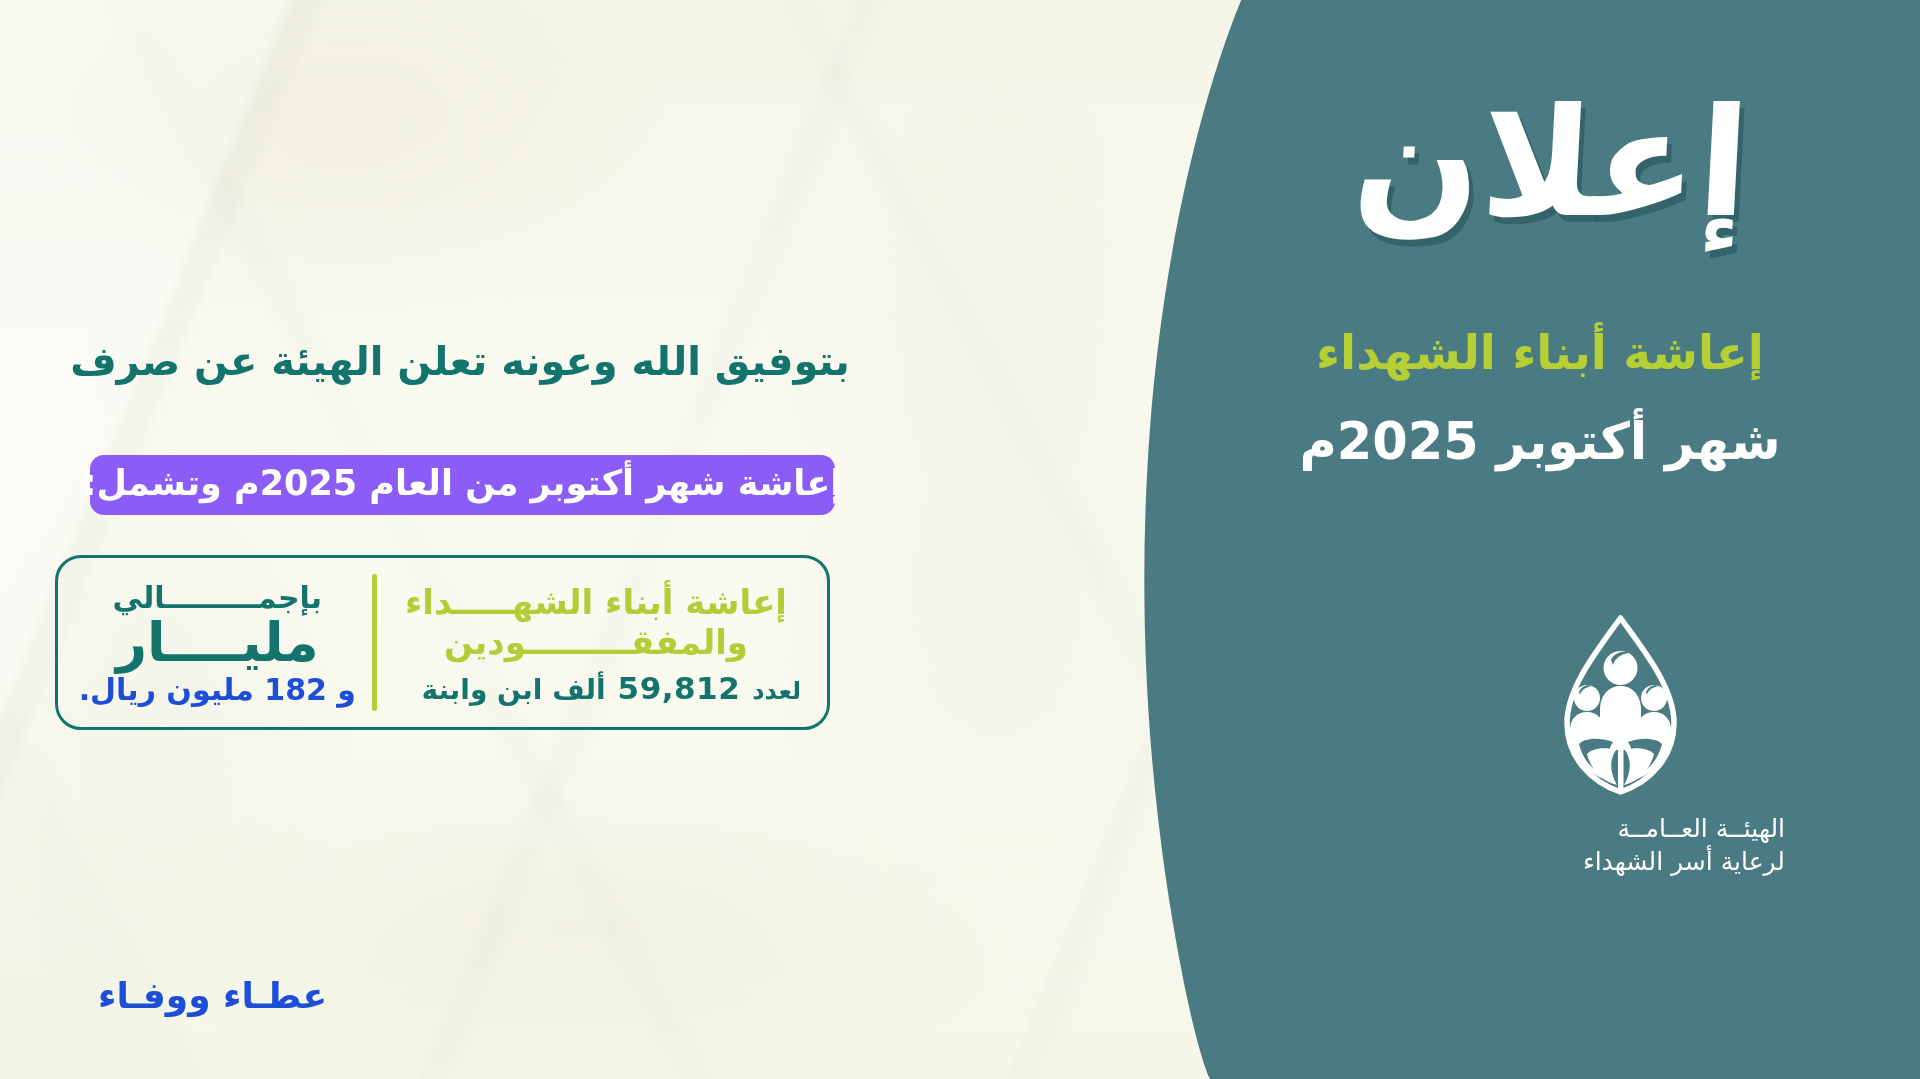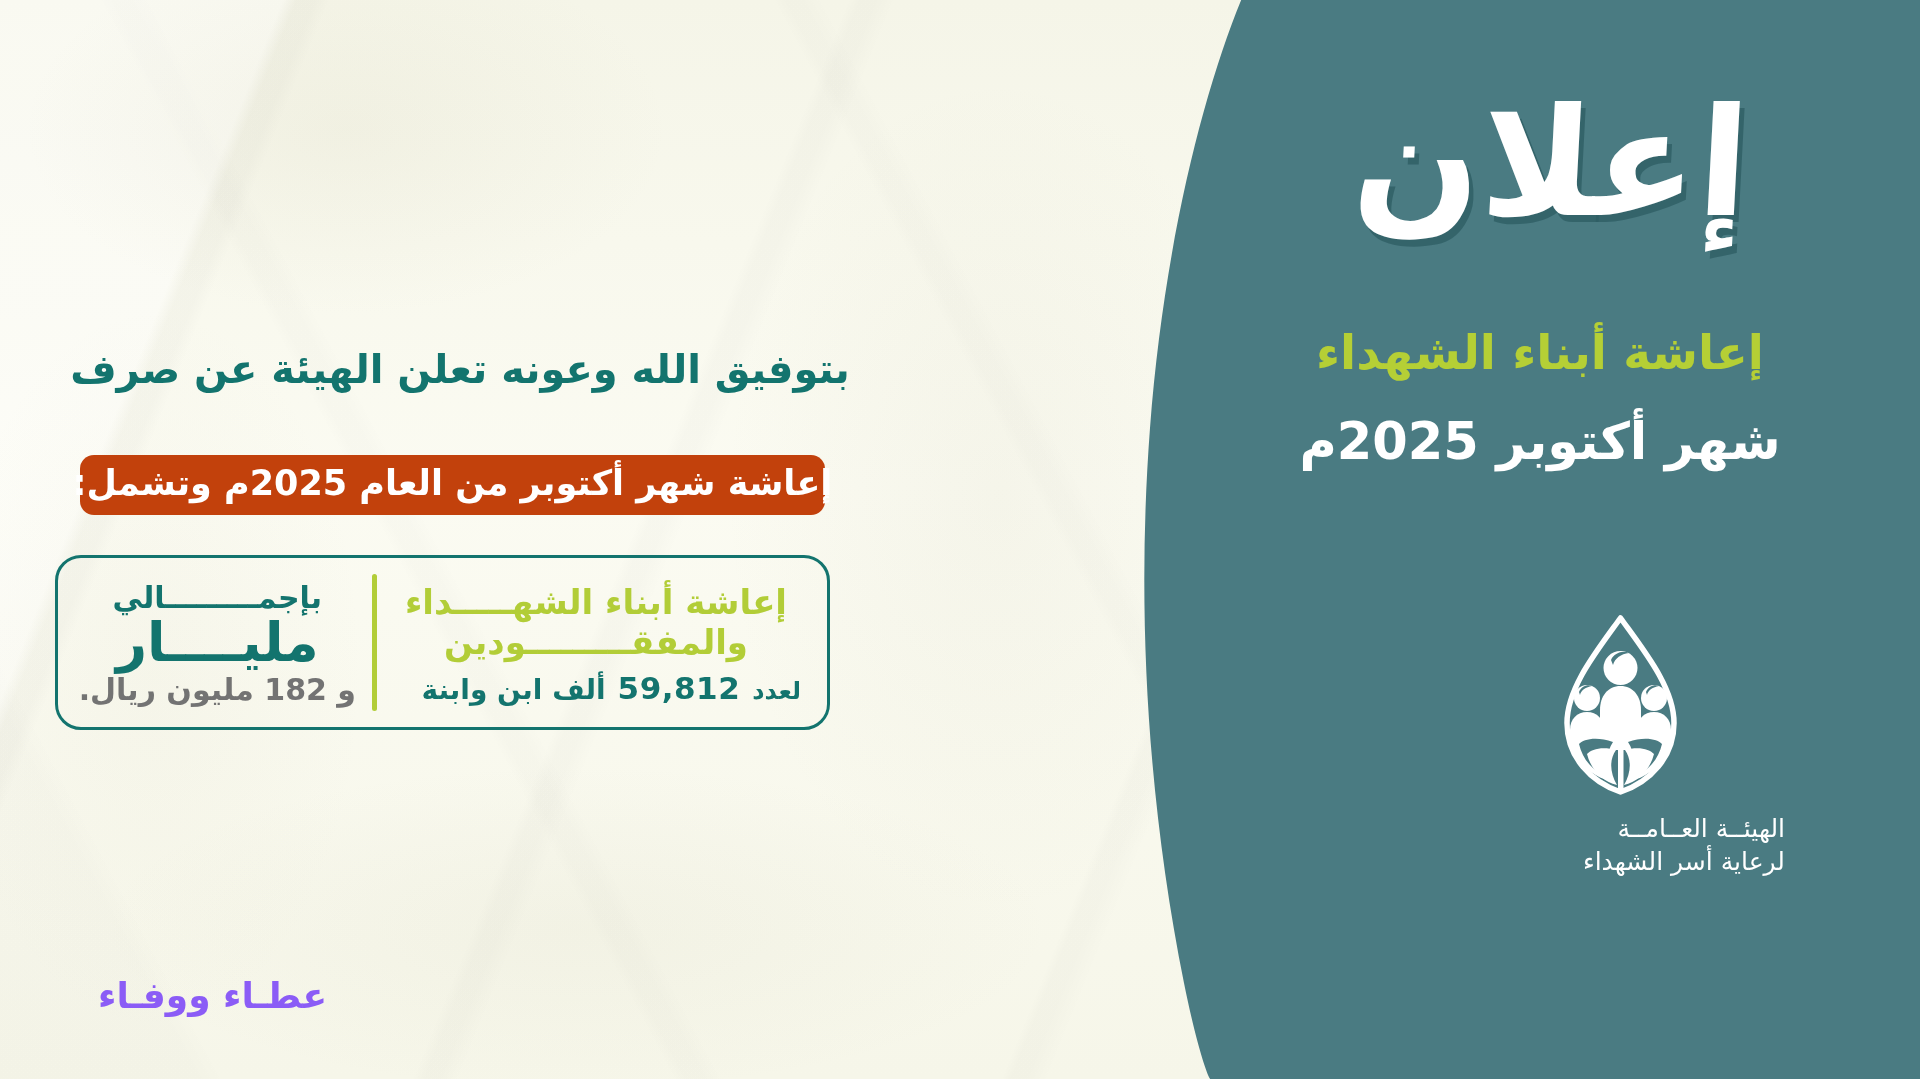--- a/index.html
+++ b/index.html
@@ -120,35 +120,35 @@
   
   .left-content {
     position:absolute;
     top:0; left:0;
     width:960px; height:1079px;
     z-index:4;
   }
 
   .lead-line {
     position:absolute;
-    top:346px; right:60px;           
+    top:338px; right:60px;           
     width:880px;
     text-align:center;
     color:#13746e;
     font-size:40px;
     font-weight:700;
     direction:rtl;
     white-space:nowrap;
   }
 
   .green-band {
     position:absolute;
-    top:455px; left:80px;
+    top:455px; left:90px;
     width:745px; height:60px;
-    background:#c2410c;
+    background:#8b5cf6;
     border-radius:14px;
     display:flex;
     align-items:center;
     justify-content:center;
   }
   .green-band span {
     color:#ffffff;
     font-size:35px;
     font-weight:700;
     direction:rtl;
@@ -229,32 +229,32 @@
   .ib-l2 {
     color:#13746e;
     font-size:54px;
     font-weight:700;
     white-space:nowrap;
     text-align:center;
     line-height:1.04;
     letter-spacing:4px;
   }
   .ib-l3 {
-    color:#737373;
+    color:#1d4ed8;
     font-size:30px;
     font-weight:700;
     white-space:nowrap;
     text-align:left;
   }
 
   
   .tagline {
     position:absolute;
     left:98px; top:975px;
-    color:#8b5cf6;
+    color:#1d4ed8;
     font-size:36px;
     font-weight:700;
     letter-spacing:5px;
     direction:rtl;
     white-space:nowrap;
   }
 </style>
 </head>
 <body>
 

